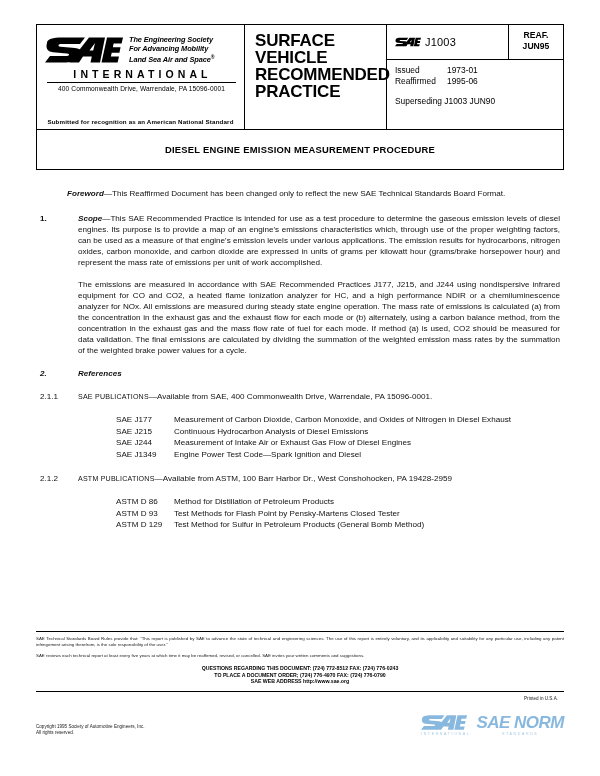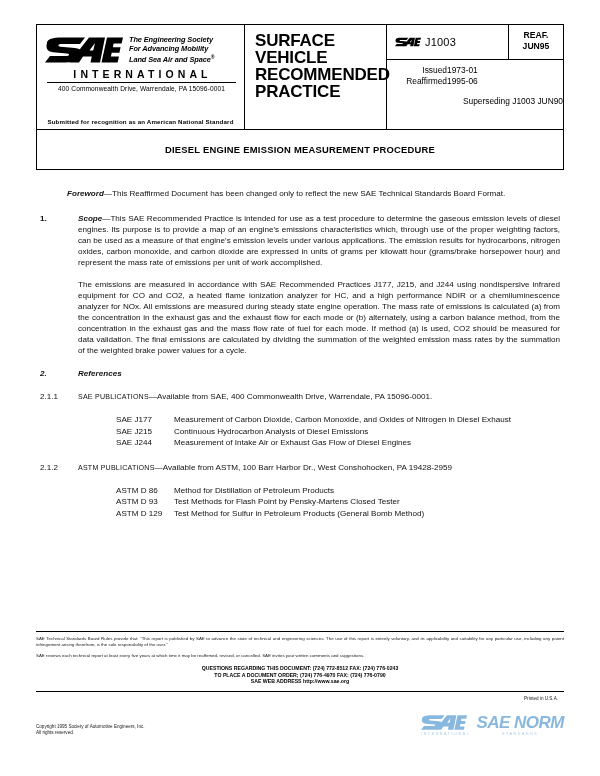--- a/index.html
+++ b/index.html
@@ -131,21 +131,20 @@
     text-align: center;
     font-size: 8.6px;
     font-weight: bold;
     line-height: 10.5px;
     padding-top: 5px;
   }
   .hdr-r-mid {
     flex: 1;
     padding: 5px 0 0 8px;
     box-sizing: border-box;
-    text-align: right;
   }
   .date-row {
     display: flex;
     font-size: 8.4px;
     line-height: 11px;
   }
   .date-label { width: 52px; }
   .superseding {
     font-size: 8.4px;
     margin-top: 9px;
@@ -454,20 +453,24 @@
           <span class="ref-id">SAE J177</span>
           <span class="ref-desc">Measurement of Carbon Dioxide, Carbon Monoxide, and Oxides of Nitrogen in Diesel Exhaust</span>
         </div>
         <div class="ref-row">
           <span class="ref-id">SAE J215</span>
           <span class="ref-desc">Continuous Hydrocarbon Analysis of Diesel Emissions</span>
         </div>
         <div class="ref-row">
           <span class="ref-id">SAE J244</span>
           <span class="ref-desc">Measurement of Intake Air or Exhaust Gas Flow of Diesel Engines</span>
+        </div>
+        <div class="ref-row">
+          <span class="ref-id">SAE J1349</span>
+          <span class="ref-desc">Engine Power Test Code—Spark Ignition and Diesel</span>
         </div>
       </div>
 
       <div class="subsub">
         <div class="num-col">2.1.2</div>
         <div class="num-body">
           <span class="smallcaps">ASTM PUBLICATIONS</span><span>—Available from ASTM, 100 Barr Harbor Dr., West Conshohocken, PA 19428-2959</span>
         </div>
       </div>
 

